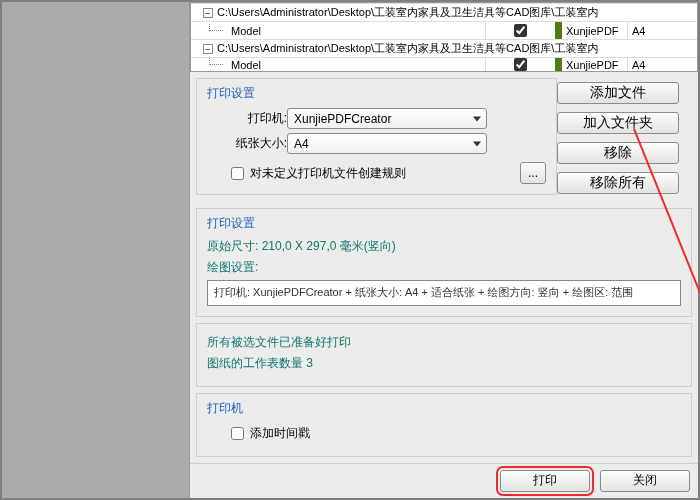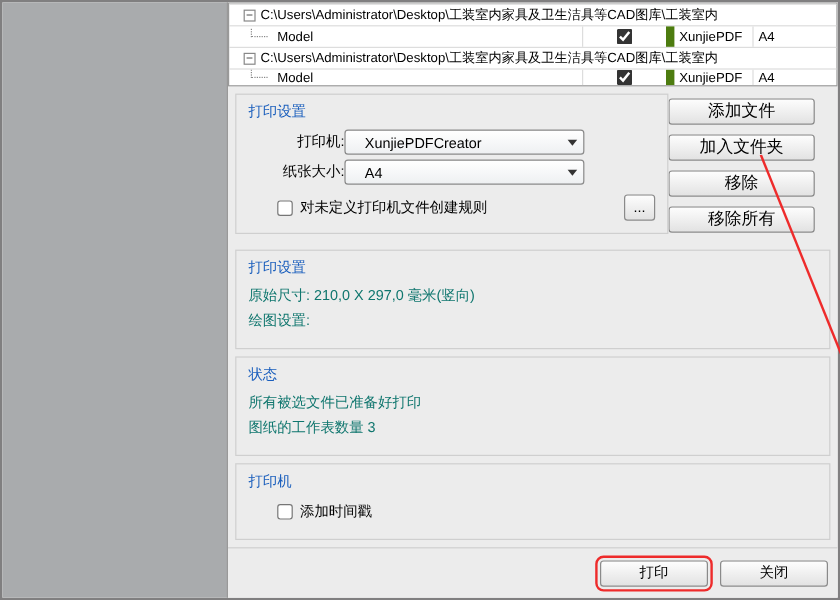--- a/index.html
+++ b/index.html
@@ -103,21 +103,21 @@
   }
   .group .row { display: flex; align-items: center; margin: 4px 0; text-align: right; }
   .lbl { width: 80px; color: #000; }
   .combo {
     flex: 1; max-width: 200px;
     height: 21px;
     background: linear-gradient(#fff,#eef0f2);
     border: 1px solid #8a8a8a;
     border-radius: 3px;
     font-size: 12px;
-    padding: 0 18px 0 16px;
+    padding: 0 18px 0 6px;
     position: relative;
     display: flex; align-items: center;
     color: #000;
   }
   .combo::after {
     content: "";
     position: absolute; right: 5px; top: 50%;
     width: 0; height: 0;
     border-left: 4px solid transparent;
     border-right: 4px solid transparent;
@@ -246,24 +246,24 @@
         <button class="action-btn">加入文件夹</button>
         <button class="action-btn">移除</button>
         <button class="action-btn">移除所有</button>
       </div>
     </div>
 
     <div class="info-group">
       <div class="info-title">打印设置</div>
       <div class="info-line">原始尺寸: 210,0 X 297,0 毫米(竖向)</div>
       <div class="info-line">绘图设置:</div>
+      <div class="readout">打印机: XunjiePDFCreator + 纸张大小: A4 + 适合纸张 + 绘图方向: 竖向 + 绘图区: 范围</div>
     </div>
 
     <div class="info-group">
-      <div class="info-title">状态</div>
       <div class="info-line">所有被选文件已准备好打印</div>
       <div class="info-line">图纸的工作表数量 3</div>
     </div>
 
     <div class="info-group" style="padding-bottom:14px;">
       <div class="info-title">打印机</div>
       <div class="chk-row">
         <input type="checkbox" style="">
         <span>添加时间戳</span>
       </div>

